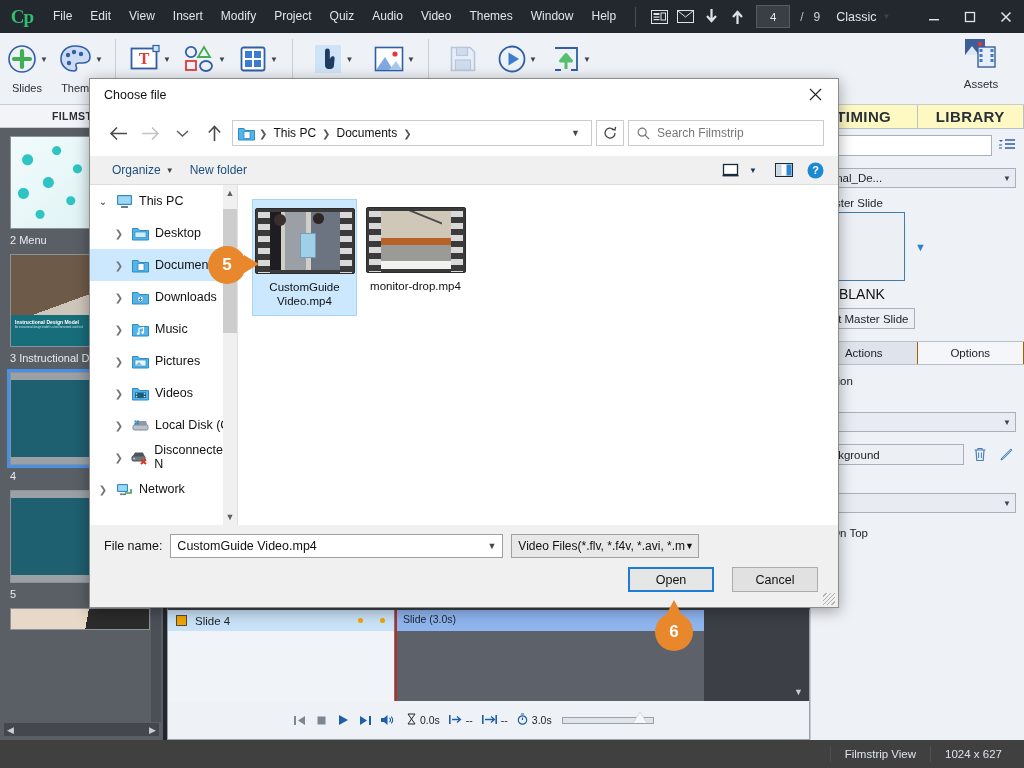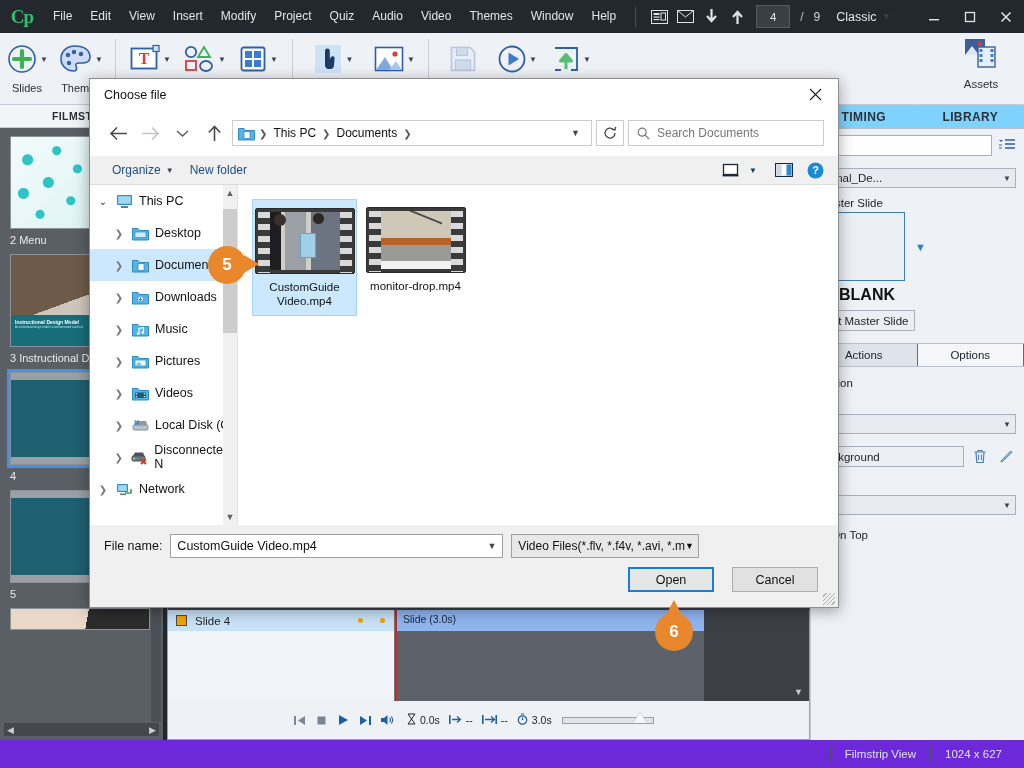--- a/index.html
+++ b/index.html
@@ -99,22 +99,22 @@
   .th-blank{position:absolute;inset:0;background:#1e5f70;border-top:7px solid #9aa0a6;border-bottom:7px solid #9aa0a6;}
   .th-photo{position:absolute;inset:0;background:linear-gradient(100deg,#e8d8c8 0 55%,#2c2c2c 55%);}
 
   
   #rightpanel{
     position:absolute; right:0; top:105px; width:214px; height:635px;
     background:#eef1f6; border-left:1px solid #c6ccd6;
   }
   .rp-tabs{ display:flex; height:24px; border-bottom:1px solid #b9c0cb;}
   .rp-tab{ flex:1; display:flex; align-items:center; justify-content:center;
-           font-size:12px; font-weight:bold; color:#2b3038; letter-spacing:.4px;
-           background:#7dd3fc; border-right:1px solid #b9c0cb;}
+           font-size:15px; font-weight:bold; color:#2b3038; letter-spacing:.4px;
+           background:#fef9c3; border-right:1px solid #b9c0cb;}
   .rp-row{ display:flex; align-items:center; gap:6px; padding:6px 8px; }
   .rp-input{ flex:1; height:21px; background:#fff; border:1px solid #a8b0bd; }
   .rp-select{ flex:1; height:20px; background:#e8ecf2; border:1px solid #a8b0bd;
               display:flex; align-items:center; justify-content:space-between;
               padding:0 4px; font-size:11.5px; color:#20252c;}
   .rp-hdr{ font-size:11.5px; color:#20252c; padding:3px 8px; }
   #master-thumb{ width:86px; height:69px; background:#eceff4; border:1px solid #3e7cb1; margin-left:8px;}
   .rp-btn{ height:21px; background:#eceff4; border:1px solid #a8b0bd; font-size:11.5px; color:#20252c;
            display:flex; align-items:center; padding:0 6px;}
   .rp-subtabs{ display:flex; height:24px; border-top:1px solid #b9c0cb; border-bottom:1px solid #b9c0cb; margin-top:6px;}
@@ -145,21 +145,21 @@
   .tlc{ width:22px; display:flex; align-items:center; justify-content:center; font-size:12px; color:#1b5fa8;}
   .tl-stat{ display:flex; align-items:center; gap:4px; font-size:10.5px; color:#20252c; margin-left:9px;}
   #tl-zoom{ width:92px; height:7px; background:#dfe3ea; border:1px solid #9aa1ac; margin-left:10px; position:relative;}
 
   
   #stage{ position:absolute; left:167px; top:105px; width:643px; height:503px; background:#6f747c;}
 
   
   #statusbar{
     position:absolute; left:0; bottom:0; width:1024px; height:28px;
-    background:#6d28d9; color:#dfe3e9; display:flex; align-items:center; justify-content:flex-end;
+    background:#404040; color:#dfe3e9; display:flex; align-items:center; justify-content:flex-end;
     font-size:11.5px;
   }
   .sb-cell{ padding:0 14px; border-left:1px solid #4a5058; height:16px; display:flex; align-items:center;}
 
   
   #dialog{
     position:absolute; left:89px; top:78px; width:750px; height:530px;
     background:#f0f0f0; border:1px solid #8d8d8d;
     box-shadow:0 3px 14px rgba(0,0,0,.35);
   }
@@ -546,21 +546,21 @@
       <span class="caret">▼</span>
     </div>
   </div>
 
   <div class="rp-hdr">Master Slide</div>
 
   <div style="display:flex; align-items:center; gap:10px;">
     <div id="master-thumb"></div>
     <span style="color:#2f7fd0;font-size:11px">▼</span>
   </div>
-  <div style="font-size:16px;font-weight:bold;color:#111;padding:5px 4px 0 28px">BLANK</div>
+  <div style="font-size:14px;font-weight:normal;color:#111;padding:5px 4px 0 28px">BLANK</div>
 
   <div class="rp-row">
     <div class="rp-btn">set Master Slide</div>
   </div>
 
   <div class="rp-subtabs">
     <div class="rp-subtab">Actions</div>
     <div class="rp-subtab active">Options</div>
   </div>
 
@@ -754,21 +754,21 @@
         </svg>
     </div>
 
     <div id="searchbox">
       <span style="display:flex">
         <svg width="13" height="13" viewBox="0 0 13 13">
             <circle cx="5.2" cy="5.2" r="4" fill="none" stroke="#777" stroke-width="1.2"></circle>
             <path d="M8.2 8.2 L12 12" stroke="#777" stroke-width="1.2"></path>
           </svg>
       </span>
-      <span>Search Documents</span>
+      <span>Search Filmstrip</span>
     </div>
   </div>
 
   <div id="dlg-cmdbar">
     <div class="cmd">
       <span>Organize</span>
       <span class="caret">▼</span>
     </div>
     <div class="cmd">
       <span>New folder</span>

